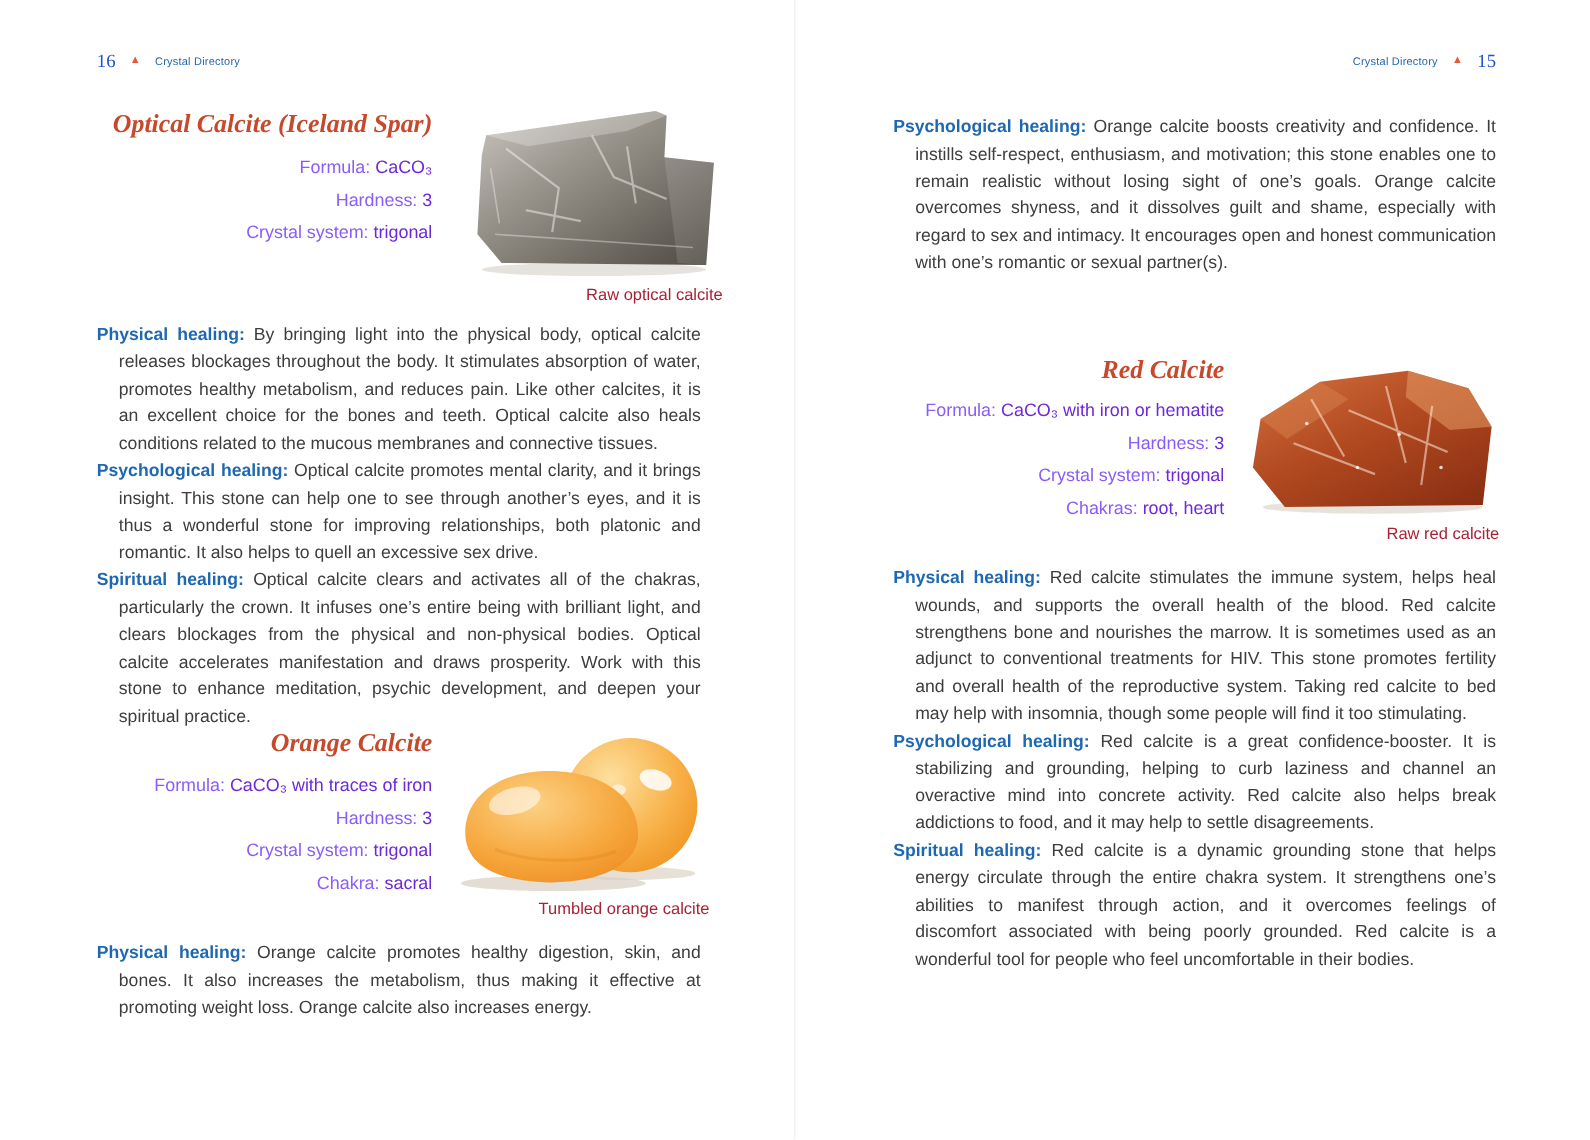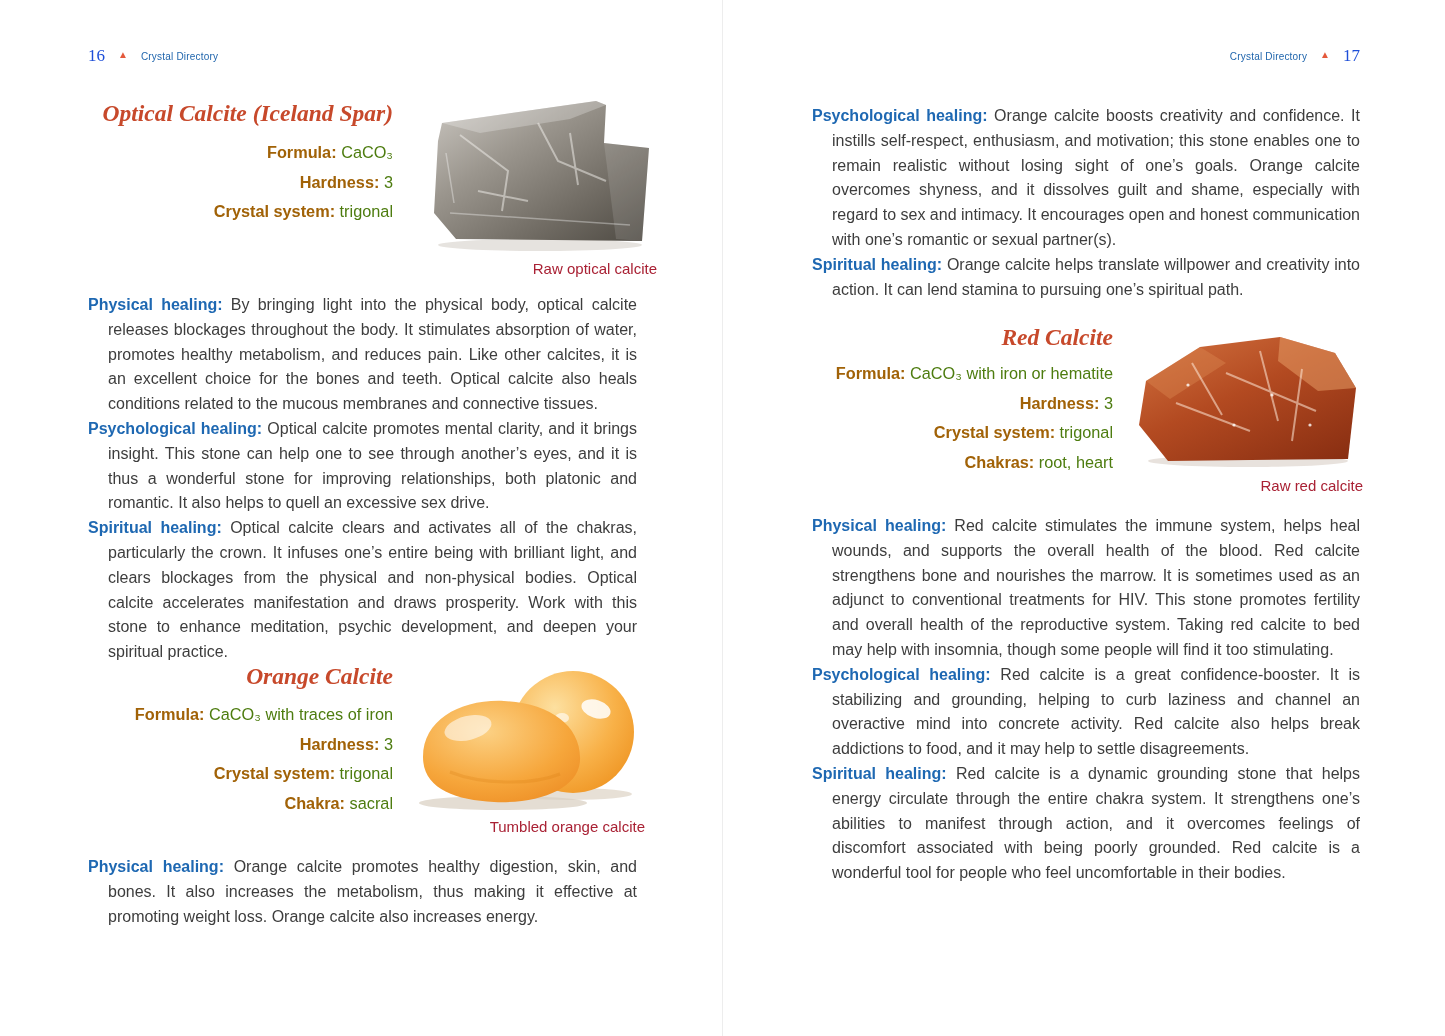--- a/index.html
+++ b/index.html
@@ -16,22 +16,22 @@
   .tri { font-size:10px; color:#e4593b; line-height:1; transform:translateY(-1px); }
   .runtitle { font-size:10px; color:#2166ad; letter-spacing:.2px; }
 
   .title {
     position:absolute; font-family:"Liberation Serif","DejaVu Serif",serif;
     font-style:italic; font-weight:700; font-size:23.5px; color:#c7492b;
     text-align:right; white-space:nowrap;
   }
   .specs { position:absolute; text-align:right; }
   .spec  { font-size:16.3px; line-height:29.6px; white-space:nowrap; }
-  .slabel{ color:#a16207; font-weight:700; }
-  .sval  { color:#4d7c0f;text-align:center; }
+  .slabel{ color:#8b5cf6; font-weight:400; }
+  .sval  { color:#6d28d9;text-align:center; }
 
   .photo { position:absolute; text-align:center; }
   .photo svg { display:block; }
   figcaption { font-size:15px; font-weight:400; color:#a92134; text-align:right; }
 
   .paras { position:absolute; }
   .para  {
     font-size:16px; line-height:24.8px; text-align:justify;
     padding-left:20px; text-indent:-20px; color:#3d3d3d;
   }
@@ -117,26 +117,25 @@
   <figcaption style="margin-top:6px;">Tumbled orange calcite</figcaption>
 </figure>
 
 <section class="paras" style="left:88px; top:855px; width:549px;">
   <p class="para"><span class="plabel">Physical healing:</span> <span>Orange calcite promotes healthy digestion, skin, and bones. It also increases the metabolism, thus making it effective at promoting weight loss. Orange calcite also increases energy.</span></p>
 </section>
 
 <header class="runhead" style="right:85px; top:46px;">
   <span class="runtitle">Crystal Directory</span>
   <span class="tri">▲</span>
-  <span class="pagenum">17</span>
+  <span class="pagenum">15</span>
 </header>
 
 <section class="paras" style="left:812px; top:104px; width:548px;">
   <p class="para"><span class="plabel">Psychological healing:</span> <span>Orange calcite boosts creativity and confidence. It instills self-respect, enthusiasm, and motivation; this stone enables one to remain realistic without losing sight of one’s goals. Orange calcite overcomes shyness, and it dissolves guilt and shame, especially with regard to sex and intimacy. It encourages open and honest communication with one’s romantic or sexual partner(s).</span></p>
-  <p class="para"><span class="plabel">Spiritual healing:</span> <span>Orange calcite helps translate willpower and creativity into action. It can lend stamina to pursuing one’s spiritual path.</span></p>
 </section>
 
 <h2 class="title" style="left:812px; top:324px; width:301px;">Red Calcite</h2>
 
 <div class="specs" style="left:812px; top:359px; width:301px;">
   <div class="spec"><span class="slabel">Formula:</span> <span class="sval">CaCO₃ with iron or hematite</span></div>
   <div class="spec"><span class="slabel">Hardness:</span> <span class="sval">3</span></div>
   <div class="spec"><span class="slabel">Crystal system:</span> <span class="sval">trigonal</span></div>
   <div class="spec"><span class="slabel">Chakras:</span> <span class="sval">root, heart</span></div>
 </div>

